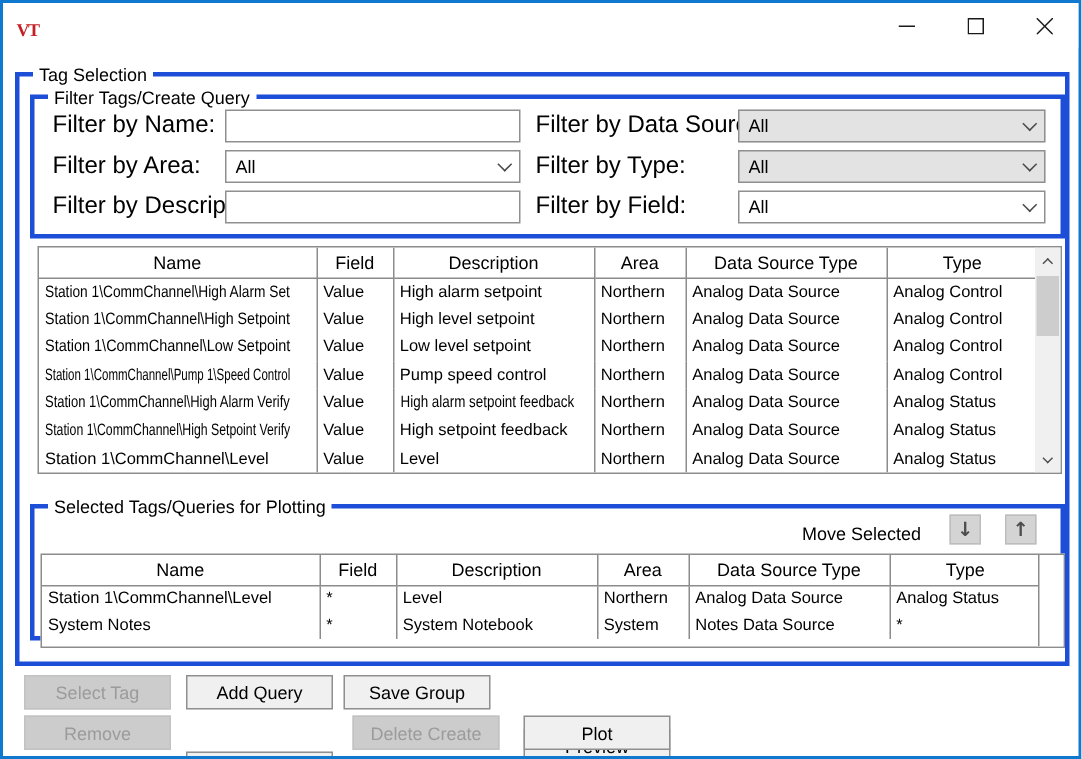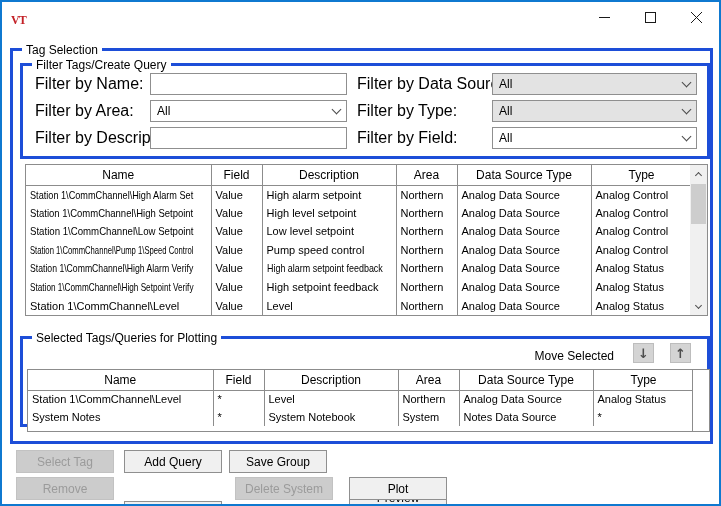--- a/index.html
+++ b/index.html
@@ -275,16 +275,16 @@
       </div>
     </div>
   </div>
 
   <button class="action-btn pos-1">Add Query</button>
   <button class="action-btn pos-0 disabled">Select Tag</button>
   <button class="action-btn pos-2">Save Group</button>
   <button class="action-btn pos-3">Preview</button>
   <button class="action-btn pos-4 disabled">Remove</button>
   <button class="action-btn pos-5">Remove All</button>
-  <button class="action-btn pos-6 disabled">Delete System</button>
+  <button class="action-btn pos-6 disabled">Delete Create</button>
   <button class="action-btn pos-7">Plot</button>
 
 </div>
 
 </body></html>

